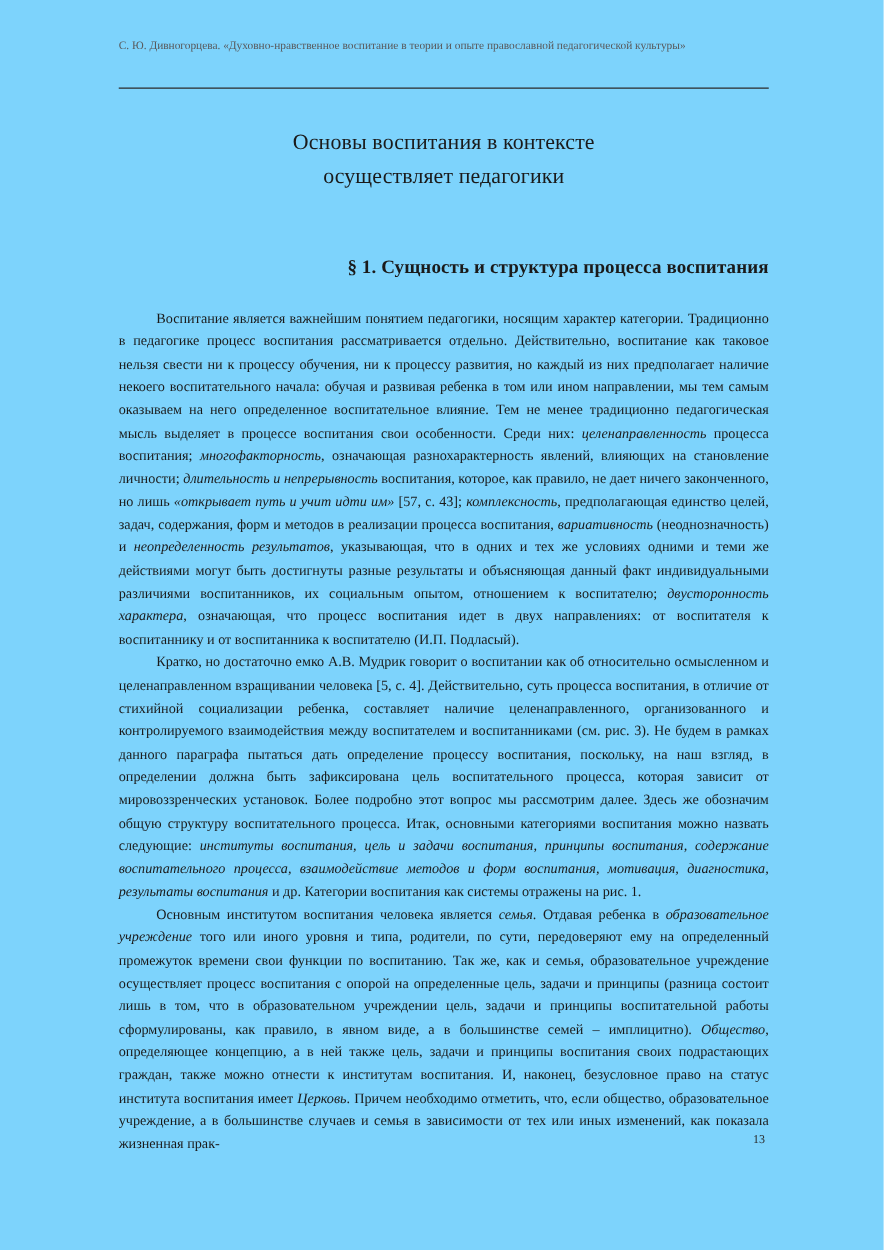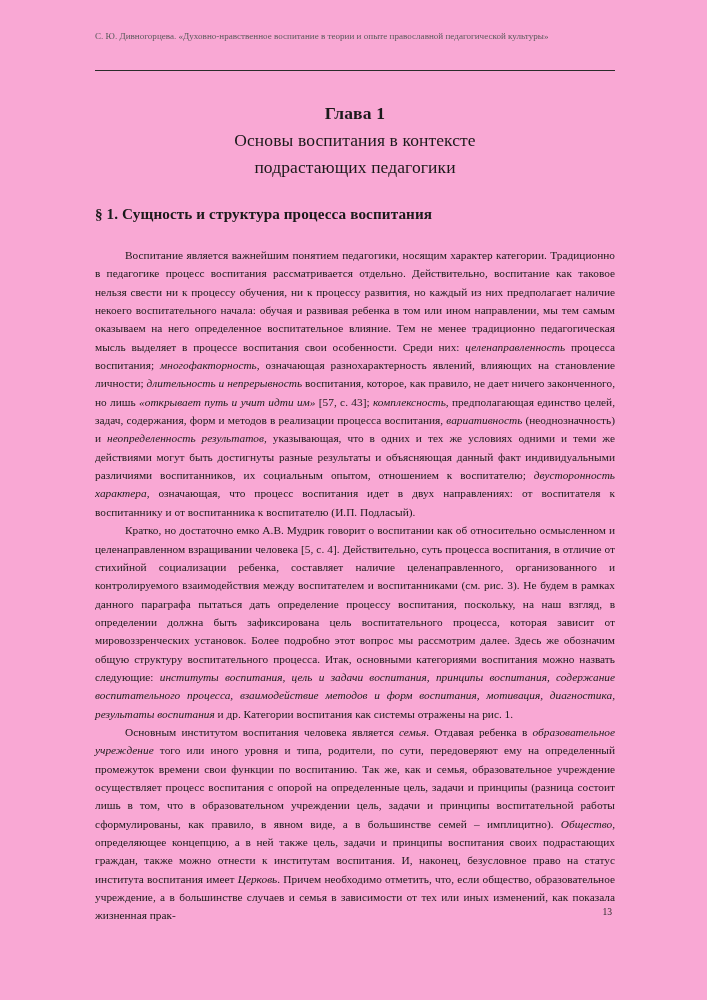--- a/index.html
+++ b/index.html
@@ -9,21 +9,21 @@
   }
   body {
     font-family: "Liberation Serif", "DejaVu Serif", serif;
     color: #1a1a1a;
   }
   .page {
     position: relative;
     width: 707px;
     height: 1000px;
     margin: 0 auto;
-    background: #f9a8d4;
+    background: #7dd3fc;
     box-sizing: border-box;
     overflow: hidden;
   }
   .running-head {
     position: absolute;
     left: 95px;
     top: 30px;
     width: 520px;
     font-size: 9.1px;
     line-height: 1.42;
@@ -56,21 +56,21 @@
     font-size: 17.5px;
     font-weight: normal;
     line-height: 1.55;
     letter-spacing: 0.1px;
   }
   .section-heading {
     position: absolute;
     left: 95px;
     top: 205px;
     width: 520px;
-    text-align: left;
+    text-align: right;
     font-size: 15.2px;
     font-weight: bold;
     letter-spacing: 0.1px;
   }
   .body-text {
     position: absolute;
     left: 95px;
     top: 246px;
     width: 520px;
     font-size: 11.35px;
@@ -96,23 +96,22 @@
 </head>
 <body>
 
 <div class="page">
 
   <div class="running-head">С. Ю. Дивногорцева. «Духовно-нравственное воспитание в теории и опыте православной педагогической культуры»</div>
 
   <div class="head-rule"></div>
 
   <div class="chapter-block">
-    <div class="chapter-num">Глава 1</div>
     <div class="chapter-title">Основы воспитания в контексте</div>
-    <div class="chapter-title">подрастающих педагогики</div>
+    <div class="chapter-title">осуществляет педагогики</div>
   </div>
 
   <div class="section-heading">§ 1. Сущность и структура процесса воспитания</div>
 
   <div class="body-text" id="body-text">
       <p><span>Воспитание является важнейшим понятием педагогики, носящим характер категории. Традиционно в педагогике процесс воспитания рассматривается отдельно. Действительно, воспитание как таковое нельзя свести ни к процессу обучения, ни к процессу развития, но каждый из них предполагает наличие некоего воспитательного начала: обучая и развивая ребенка в том или ином направлении, мы тем самым оказываем на него определенное воспитательное влияние. Тем не менее традиционно педагогическая мысль выделяет в процессе воспитания свои особенности. Среди них: </span><i>целенаправленность</i><span> процесса воспитания; </span><i>многофакторность</i><span>, означающая разнохарактерность явлений, влияющих на становление личности; </span><i>длительность и непрерывность</i><span> воспитания, которое, как правило, не дает ничего законченного, но лишь </span><i>«открывает путь и учит идти им»</i><span> [57, с. 43]; </span><i>комплексность</i><span>, предполагающая единство целей, задач, содержания, форм и методов в реализации процесса воспитания, </span><i>вариативность</i><span> (неоднозначность) и </span><i>неопределенность результатов</i><span>, указывающая, что в одних и тех же условиях одними и теми же действиями могут быть достигнуты разные результаты и объясняющая данный факт индивидуальными различиями воспитанников, их социальным опытом, отношением к воспитателю; </span><i>двусторонность характера</i><span>, означающая, что процесс воспитания идет в двух направлениях: от воспитателя к воспитаннику и от воспитанника к воспитателю (И.П. Подласый).</span></p>
       <p><span>Кратко, но достаточно емко А.В. Мудрик говорит о воспитании как об относительно осмысленном и целенаправленном взращивании человека [5, с. 4]. Действительно, суть процесса воспитания, в отличие от стихийной социализации ребенка, составляет наличие целенаправленного, организованного и контролируемого взаимодействия между воспитателем и воспитанниками (см. рис. 3). Не будем в рамках данного параграфа пытаться дать определение процессу воспитания, поскольку, на наш взгляд, в определении должна быть зафиксирована цель воспитательного процесса, которая зависит от мировоззренческих установок. Более подробно этот вопрос мы рассмотрим далее. Здесь же обозначим общую структуру воспитательного процесса. Итак, основными категориями воспитания можно назвать следующие: </span><i>институты воспитания, цель и задачи воспитания, принципы воспитания, содержание воспитательного процесса, взаимодействие методов и форм воспитания, мотивация, диагностика, результаты воспитания</i><span> и др. Категории воспитания как системы отражены на рис. 1.</span></p>
       <p><span>Основным институтом воспитания человека является </span><i>семья</i><span>. Отдавая ребенка в </span><i>образовательное учреждение</i><span> того или иного уровня и типа, родители, по сути, передоверяют ему на определенный промежуток времени свои функции по воспитанию. Так же, как и семья, образовательное учреждение осуществляет процесс воспитания с опорой на определенные цель, задачи и принципы (разница состоит лишь в том, что в образовательном учреждении цель, задачи и принципы воспитательной работы сформулированы, как правило, в явном виде, а в большинстве семей – имплицитно). </span><i>Общество</i><span>, определяющее концепцию, а в ней также цель, задачи и принципы воспитания своих подрастающих граждан, также можно отнести к институтам воспитания. И, наконец, безусловное право на статус института воспитания имеет </span><i>Церковь</i><span>. Причем необходимо отметить, что, если общество, образовательное учреждение, а в большинстве случаев и семья в зависимости от тех или иных изменений, как показала жизненная прак-</span></p>
     </div>
 

